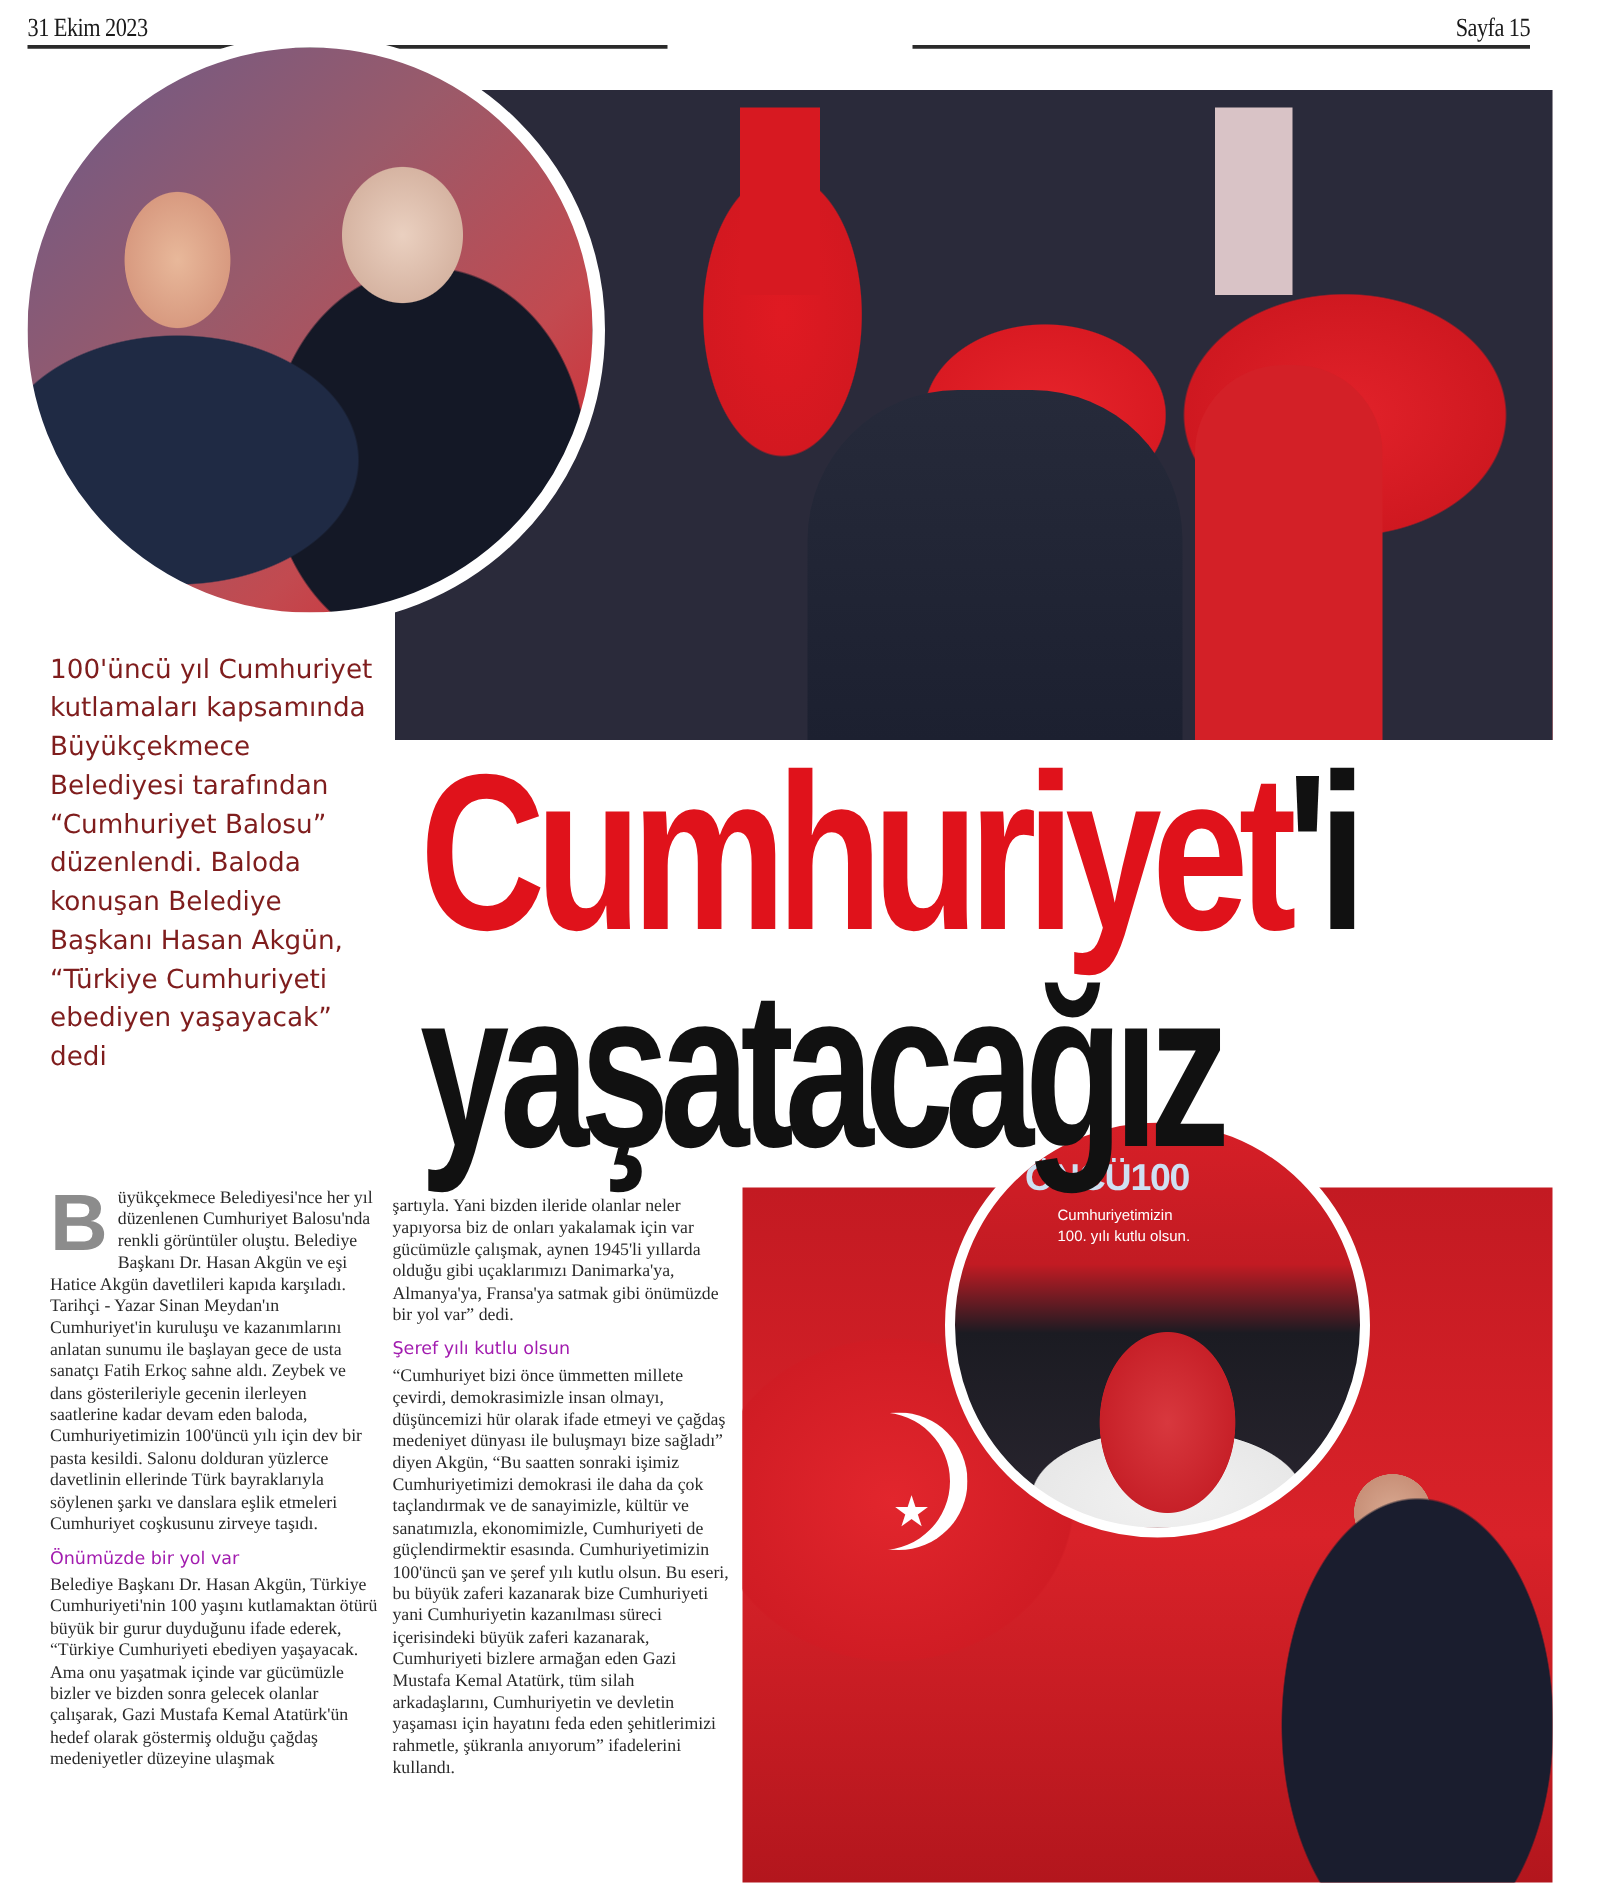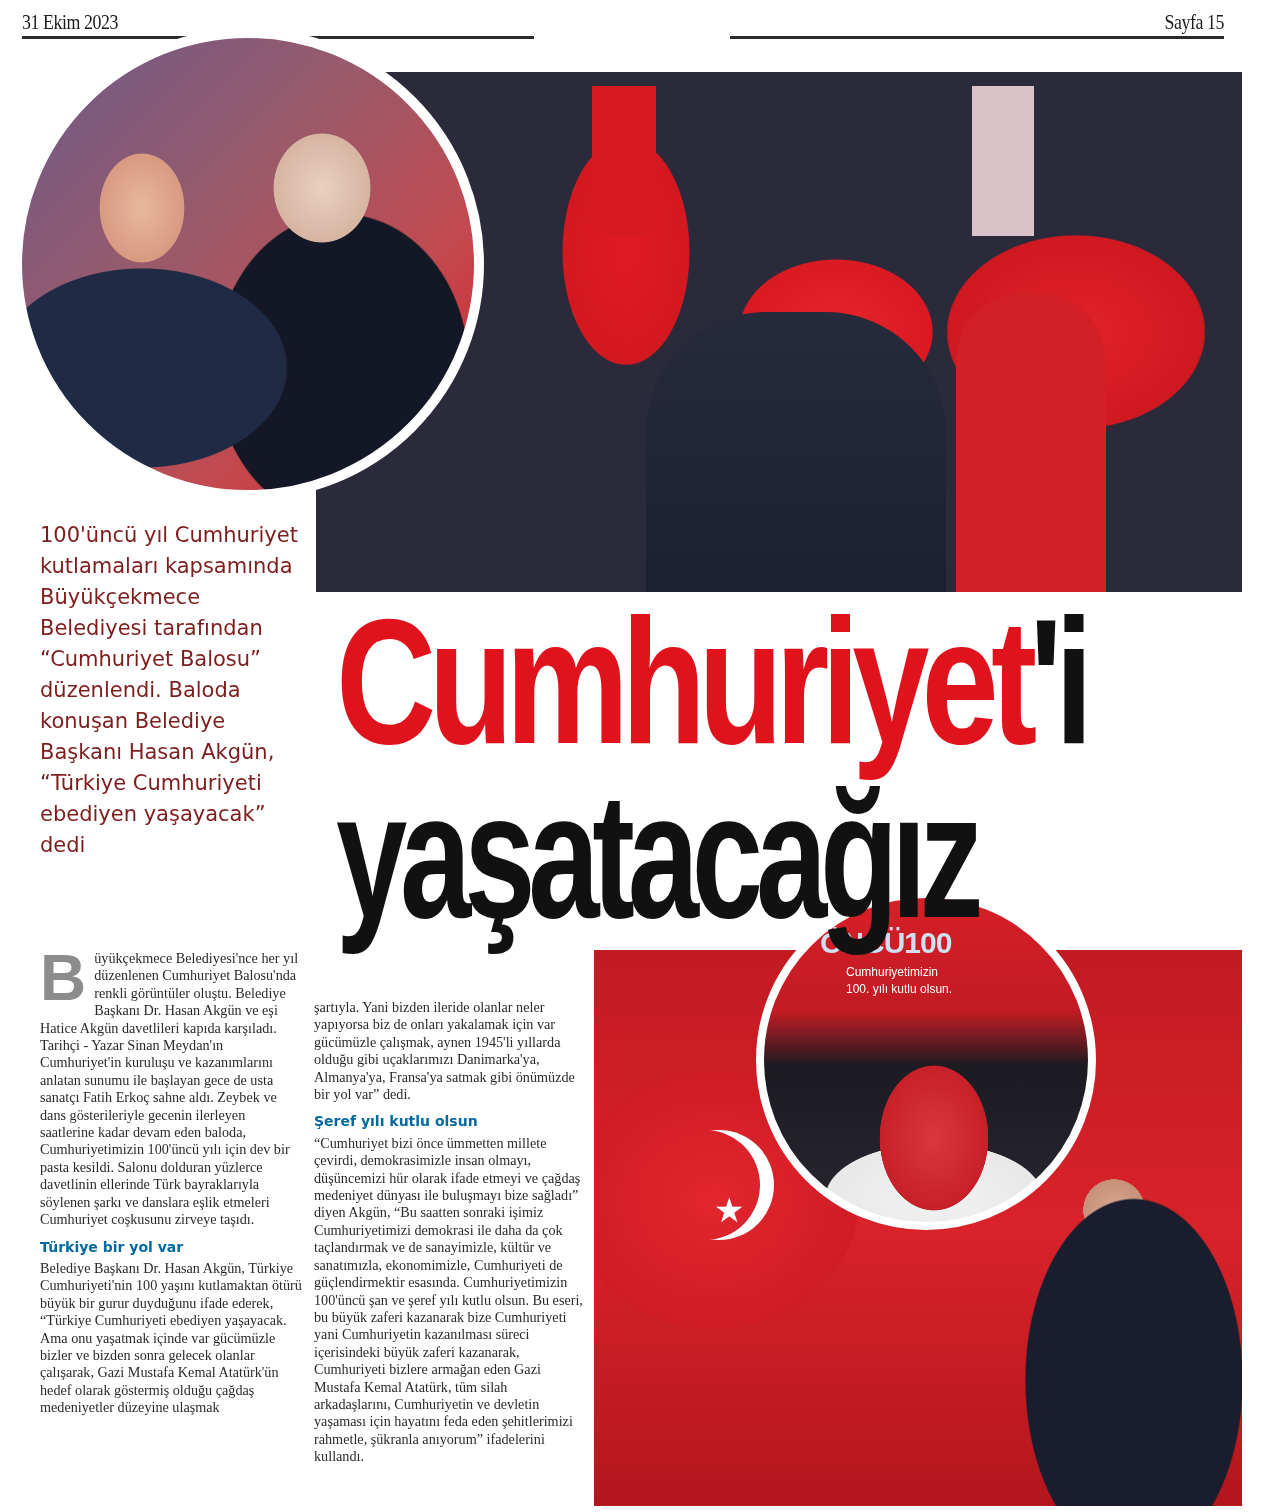--- a/index.html
+++ b/index.html
@@ -64,23 +64,23 @@
   .headline .l1 { display:block; font-size:178px; color:#e0121b; letter-spacing:-10px; transform:scaleX(0.78); transform-origin:left; white-space:nowrap; -webkit-text-stroke:4px #fff; paint-order:stroke fill; }
   .headline .l1 .suffix { color:#111; }
   .headline .l2 { display:block; margin-top:-4px; font-size:178px; color:#111; letter-spacing:-10px; transform:scaleX(0.72); transform-origin:left; white-space:nowrap; }
 
   
   .deck { position:absolute; left:40px; top:520px; width:270px; font-family:"DejaVu Sans", sans-serif; font-size:21px; line-height:31px; color:#7f1d1d; }
 
   
   .col { position:absolute; font-family:"Liberation Serif", serif; font-size:14.2px; line-height:17.4px; color:#2a2a2a; text-align:left; }
   .col1 { left:40px; top:950px; width:262px; }
-  .col2 { left:314px; top:957px; width:270px;margin-top:42px; }
+  .col2 { left:314px; top:957px; width:270px; }
   .dropcap { float:left; font-family:"Liberation Sans", sans-serif; font-weight:bold; font-size:64px; line-height:52px; color:#8c8c8c; margin:2px 8px 0 0; height:58px; }
-  .subhead { font-family:"DejaVu Sans", sans-serif; font-weight:bold; font-size:14px; margin:10px 0 4px 0; color:#0369a1; }
+  .subhead { font-family:"DejaVu Sans", sans-serif; font-weight:normal; font-size:14px; margin:10px 0 4px 0; color:#a21caf; }
   p { margin:0; }
 </style>
 </head>
 <body>
 
 <header class="masthead">
   <span class="date">31 Ekim 2023</span>
   <div class="rule left"></div>
   <div class="rule right"></div>
   <span class="page">Sayfa 15</span>
@@ -111,21 +111,21 @@
 <h1 class="headline">
   <span class="l1"><span>Cumhuriyet</span><span class="suffix">'i</span></span>
   <span class="l2">yaşatacağız</span>
 </h1>
 
 <div class="deck">100'üncü yıl Cumhuriyet kutlamaları kapsamında Büyükçekmece Belediyesi tarafından “Cumhuriyet Balosu” düzenlendi. Baloda konuşan Belediye Başkanı Hasan Akgün, “Türkiye Cumhuriyeti ebediyen yaşayacak” dedi</div>
 
 <div class="col col1">
   <span class="dropcap">B</span>
   <p>üyükçekmece Belediyesi'nce her yıl düzenlenen Cumhuriyet Balosu'nda renkli görüntüler oluştu. Belediye Başkanı Dr. Hasan Akgün ve eşi Hatice Akgün davetlileri kapıda karşıladı. Tarihçi - Yazar Sinan Meydan'ın Cumhuriyet'in kuruluşu ve kazanımlarını anlatan sunumu ile başlayan gece de usta sanatçı Fatih Erkoç sahne aldı. Zeybek ve dans gösterileriyle gecenin ilerleyen saatlerine kadar devam eden baloda, Cumhuriyetimizin 100'üncü yılı için dev bir pasta kesildi. Salonu dolduran yüzlerce davetlinin ellerinde Türk bayraklarıyla söylenen şarkı ve danslara eşlik etmeleri Cumhuriyet coşkusunu zirveye taşıdı.</p>
-  <div class="subhead">Türkiye bir yol var</div>
+  <div class="subhead">Önümüzde bir yol var</div>
   <p>Belediye Başkanı Dr. Hasan Akgün, Türkiye Cumhuriyeti'nin 100 yaşını kutlamaktan ötürü büyük bir gurur duyduğunu ifade ederek, “Türkiye Cumhuriyeti ebediyen yaşayacak. Ama onu yaşatmak içinde var gücümüzle bizler ve bizden sonra gelecek olanlar çalışarak, Gazi Mustafa Kemal Atatürk'ün hedef olarak göstermiş olduğu çağdaş medeniyetler düzeyine ulaşmak</p>
 </div>
 
 <div class="col col2">
   <p>şartıyla. Yani bizden ileride olanlar neler yapıyorsa biz de onları yakalamak için var gücümüzle çalışmak, aynen 1945'li yıllarda olduğu gibi uçaklarımızı Danimarka'ya, Almanya'ya, Fransa'ya satmak gibi önümüzde bir yol var” dedi.</p>
   <div class="subhead">Şeref yılı kutlu olsun</div>
   <p>“Cumhuriyet bizi önce ümmetten millete çevirdi, demokrasimizle insan olmayı, düşüncemizi hür olarak ifade etmeyi ve çağdaş medeniyet dünyası ile buluşmayı bize sağladı” diyen Akgün, “Bu saatten sonraki işimiz Cumhuriyetimizi demokrasi ile daha da çok taçlandırmak ve de sanayimizle, kültür ve sanatımızla, ekonomimizle, Cumhuriyeti de güçlendirmektir esasında. Cumhuriyetimizin 100'üncü şan ve şeref yılı kutlu olsun. Bu eseri, bu büyük zaferi kazanarak bize Cumhuriyeti yani Cumhuriyetin kazanılması süreci içerisindeki büyük zaferi kazanarak, Cumhuriyeti bizlere armağan eden Gazi Mustafa Kemal Atatürk, tüm silah arkadaşlarını, Cumhuriyetin ve devletin yaşaması için hayatını feda eden şehitlerimizi rahmetle, şükranla anıyorum” ifadelerini kullandı.</p>
 </div>
 
 </body></html>

